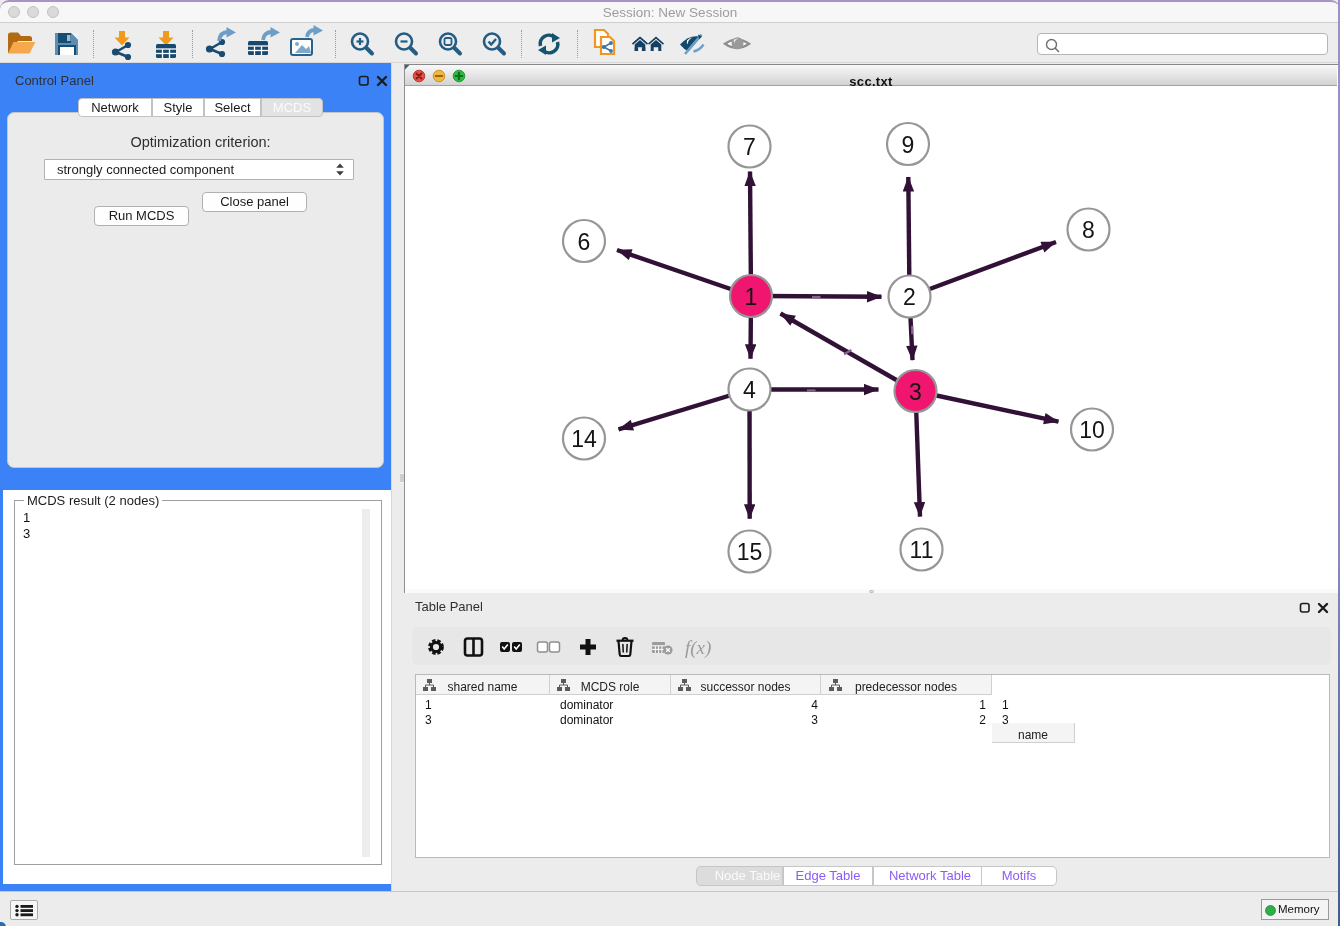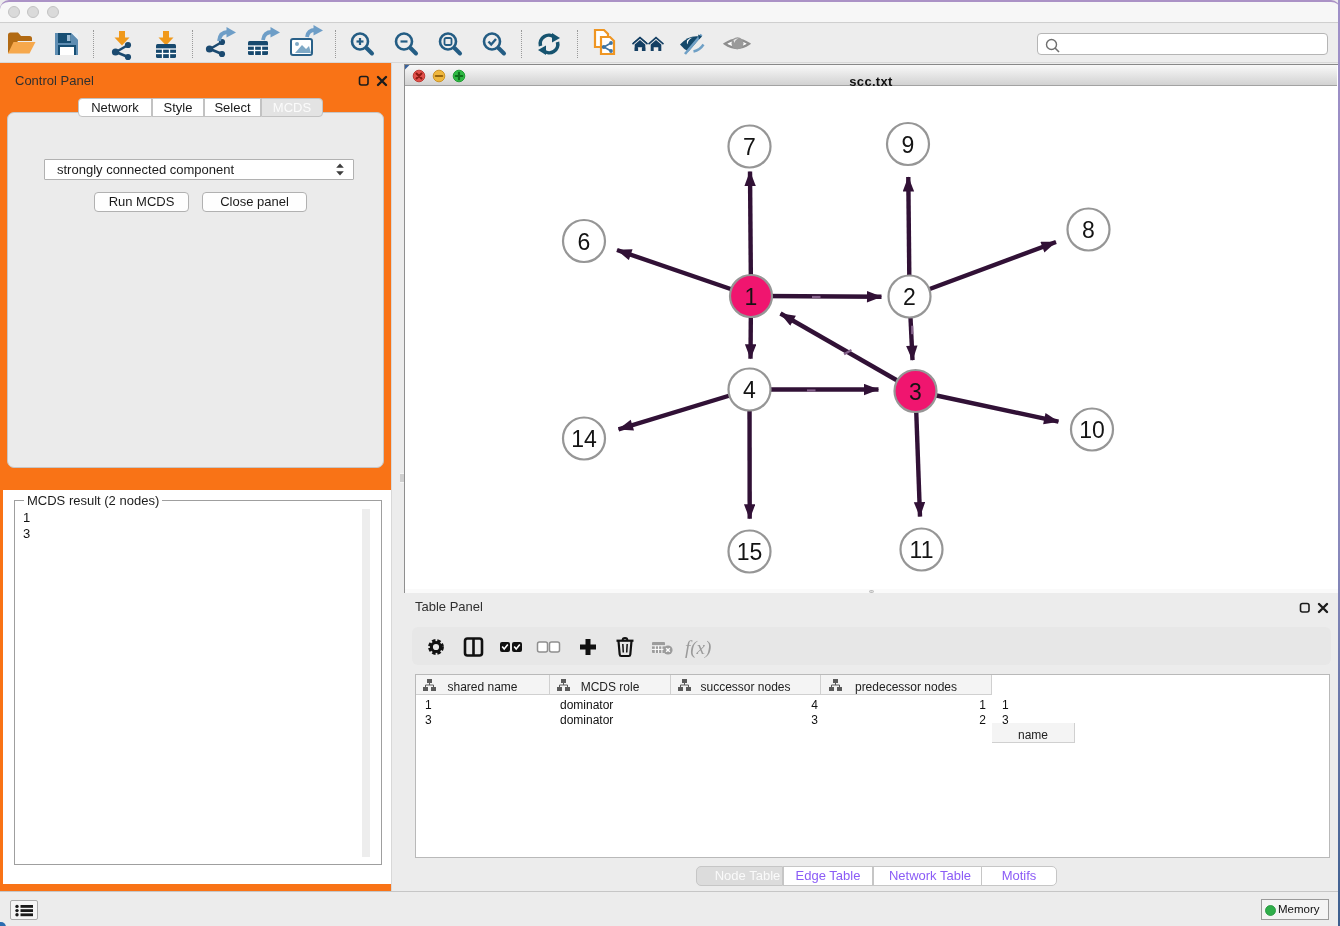--- a/index.html
+++ b/index.html
@@ -11,21 +11,21 @@
 #titlebar { left:0; top:0; width:1340px; height:23px; background:#f7f7f7; border-bottom:1px solid #cfcfcf; border-top:2px solid #ab92c6; border-radius:9px 9px 0 0; }
 .tl-gray { width:12px; height:12px; border-radius:50%; background:#dadada; border:1px solid #c3c3c3; top:4px; }
 #apptitle { width:100%; text-align:center; top:3px; font-size:13.5px; color:#9d9d9d; }
 
 
 #toolbar { left:0; top:24px; width:1340px; height:39px; background:#ededed; border-bottom:1px solid #d8d8d8; }
 .tsep { top:6px; height:28px; border-left:1px dotted #9a9a9a; width:0; }
 #searchbox { left:1037px; top:9px; width:291px; height:22px; background:#fff; border:1px solid #b5b5b5; border-radius:4px; }
 
 
-#cpanel { left:0; top:63px; width:392px; height:828px; background:#f97316; border-right:1px solid #d8d8d8; }
+#cpanel { left:0; top:63px; width:392px; height:828px; background:#3b82f6; border-right:1px solid #d8d8d8; }
 .ptitle { font-size:13px; color:#303030; }
 .tab { position:absolute; top:35px; height:19px; background:#fff; border:1px solid #c2c2c2; font-size:13px; color:#1a1a1a; text-align:center; line-height:17px; }
 #inset1 { left:7px; top:49px; width:377px; height:356px; border:1px solid #c6c6c6; border-radius:7px; background:#ebebeb; }
 #optlabel { left:9px; top:70.5px; width:383px; text-align:center; font-size:14.5px; color:#2e2e2e; }
 #dropdown { left:44px; top:96px; width:310px; height:21px; background:#fff; border:1px solid #b1b1b1; border-radius:1px; font-size:13px; color:#1b1b1b; line-height:19px; padding-left:12px; }
 .btn { position:absolute; top:129px; height:20px; background:#fefefe; border:1px solid #b1b1b1; border-radius:4px; font-size:13px; color:#1b1b1b; text-align:center; line-height:18px; }
 #resultpanel { left:3px; top:427px; width:388px; height:394px; background:#fff; }
 #fieldset { left:11px; top:10px; width:368px; height:365px; border:1px solid #9f9f9f; }
 #legend { left:9px; top:-8px; background:#fff; padding:0 3px; font-size:13px; color:#1c1c1c; }
 #scrollstrip { right:11px; top:8px; width:8px; height:348px; background:#ededed; }
@@ -49,20 +49,21 @@
 #membtn { left:1261px; top:7px; width:68px; height:21px; background:#f4f4f4; border:1px solid #9a9a9a; font-size:12px; color:#111; }
 #rightedge { left:1338px; top:0; width:2px; height:926px; background:linear-gradient(#a090c8,#8888bb 60%,#3c5e8e); }
 </style>
 </head>
 <body>
 
 <div class="abs" id="titlebar">
   <div class="abs tl-gray" style="left:8px;"></div>
   <div class="abs tl-gray" style="left:27px;"></div>
   <div class="abs tl-gray" style="left:47px;"></div>
+  <div class="abs" id="apptitle">Session: New Session</div>
 </div>
 
 <div class="abs" id="toolbar">
   <div class="abs tsep" style="left:93px;"></div>
   <div class="abs tsep" style="left:192px;"></div>
   <div class="abs tsep" style="left:335px;"></div>
   <div class="abs tsep" style="left:521px;"></div>
   <div class="abs tsep" style="left:577px;"></div>
   <svg class="abs" id="icons" style="left:0;top:0;" width="800" height="39">
 
@@ -213,27 +214,28 @@
   <div class="abs ptitle" style="left:15px; top:10px;">Control Panel</div>
   <svg class="abs" style="left:358px; top:12px;" width="32" height="12">
     <rect x="1.5" y="1.5" width="8.5" height="8.5" rx="2" fill="none" stroke="#1c1c1c" stroke-width="1.6"></rect>
     <path d="M20,2 L28,10 M28,2 L20,10" stroke="#1c1c1c" stroke-width="2.4" stroke-linecap="round"></path>
   </svg>
   <div class="abs" id="inset1"></div>
   <div class="tab" style="left:78px; width:74px; border-radius:4px 0 0 4px;">Network</div>
   <div class="tab" style="left:152px; width:52px;">Style</div>
   <div class="tab" style="left:204px; width:57px;">Select</div>
   <div class="tab" style="left:261px; width:62px; background:#e3e3e3; color:#fbfbfb; border-radius:0 4px 4px 0;">MCDS</div>
+  <div class="abs" id="optlabel">Optimization criterion:</div>
   <div class="abs" id="dropdown">strongly connected component
     <svg class="abs" style="right:7px; top:3px;" width="12" height="14">
       <polygon points="6,0.5 9.8,4.8 2.2,4.8" fill="#3c3c3c"></polygon>
       <polygon points="6,12.5 9.8,8.2 2.2,8.2" fill="#3c3c3c"></polygon>
     </svg>
   </div>
-  <div class="btn" style="left:94px; width:95px;">Run MCDS</div>
+  <div class="btn" style="left:94px; width:95px;margin-top:14px;">Run MCDS</div>
   <div class="btn" style="left:202px; width:105px;">Close panel</div>
   <div class="abs" id="resultpanel">
     <div class="abs" id="fieldset">
       <div class="abs" id="legend">MCDS result (2 nodes)</div>
       <div class="abs" id="scrollstrip"></div>
       <div class="abs" style="left:8px; top:9px; font-size:13px; color:#111; line-height:15.5px;">1<br>3</div>
     </div>
   </div>
 </div>
 

